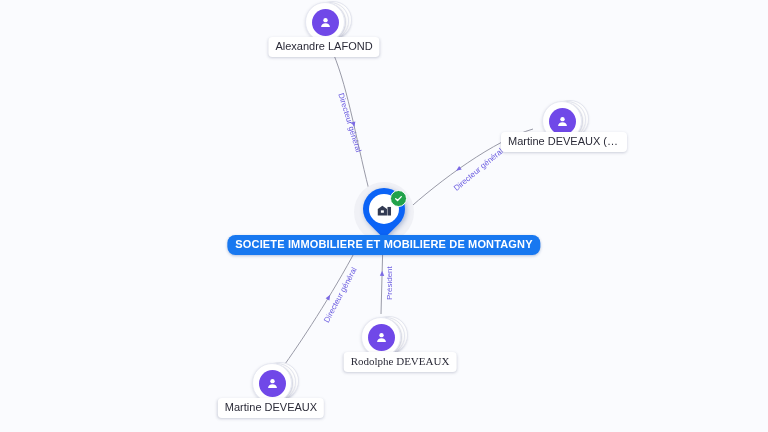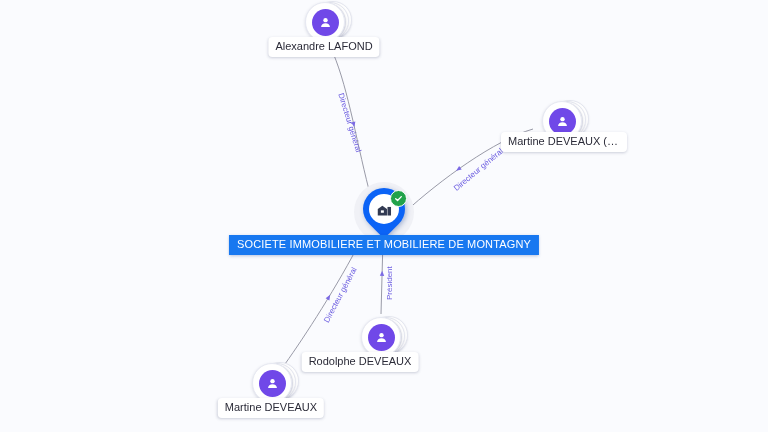--- a/index.html
+++ b/index.html
@@ -140,25 +140,25 @@
   }
   .verified-badge svg { display: block; }
 
   .company-label {
     position: absolute;
     transform: translateX(-50%);
     white-space: nowrap;
     background: #1878f0;
     color: #ffffff;
     font-size: 11px;
-    font-weight: normal;
+    font-weight: bold;
     line-height: 13px;
     letter-spacing: .15px;
     padding: 3px 8px 4px 8px;
-    border-radius: 0;
+    border-radius: 8px;
     box-shadow: 0 1px 3px rgba(20,60,140,.3);
   }
 
   
   .edge-label {
     position: absolute;
     white-space: nowrap;
     color: #6b5ce0;
     font-size: 8px;
     line-height: 9px;
@@ -229,21 +229,21 @@
         <div class="stack-card c1"></div>
         <div class="avatar-disc">
           <div class="avatar-circle">
             <svg width="15" height="15" viewBox="0 0 24 24" aria-hidden="true">
               <circle cx="12" cy="8.2" r="3.5" fill="#ffffff"></circle>
               <path d="M4.9 19.2c0-3.9 3.2-6.2 7.1-6.2s7.1 2.3 7.1 6.2z" fill="#ffffff"></path>
             </svg>
           </div>
         </div>
       </div>
-      <div class="person-label" style="left: 360px; top: 352px;">Rodolphe DEVEAUX</div>
+      <div class="person-label" style="left: 400px; top: 352px; font-family: Liberation Serif, serif;">Rodolphe DEVEAUX</div>
       <div class="person-node" style="left: 271px; top: 382px;">
         <div class="stack-card c3"></div>
         <div class="stack-card c2"></div>
         <div class="stack-card c1"></div>
         <div class="avatar-disc">
           <div class="avatar-circle">
             <svg width="15" height="15" viewBox="0 0 24 24" aria-hidden="true">
               <circle cx="12" cy="8.2" r="3.5" fill="#ffffff"></circle>
               <path d="M4.9 19.2c0-3.9 3.2-6.2 7.1-6.2s7.1 2.3 7.1 6.2z" fill="#ffffff"></path>
             </svg>

